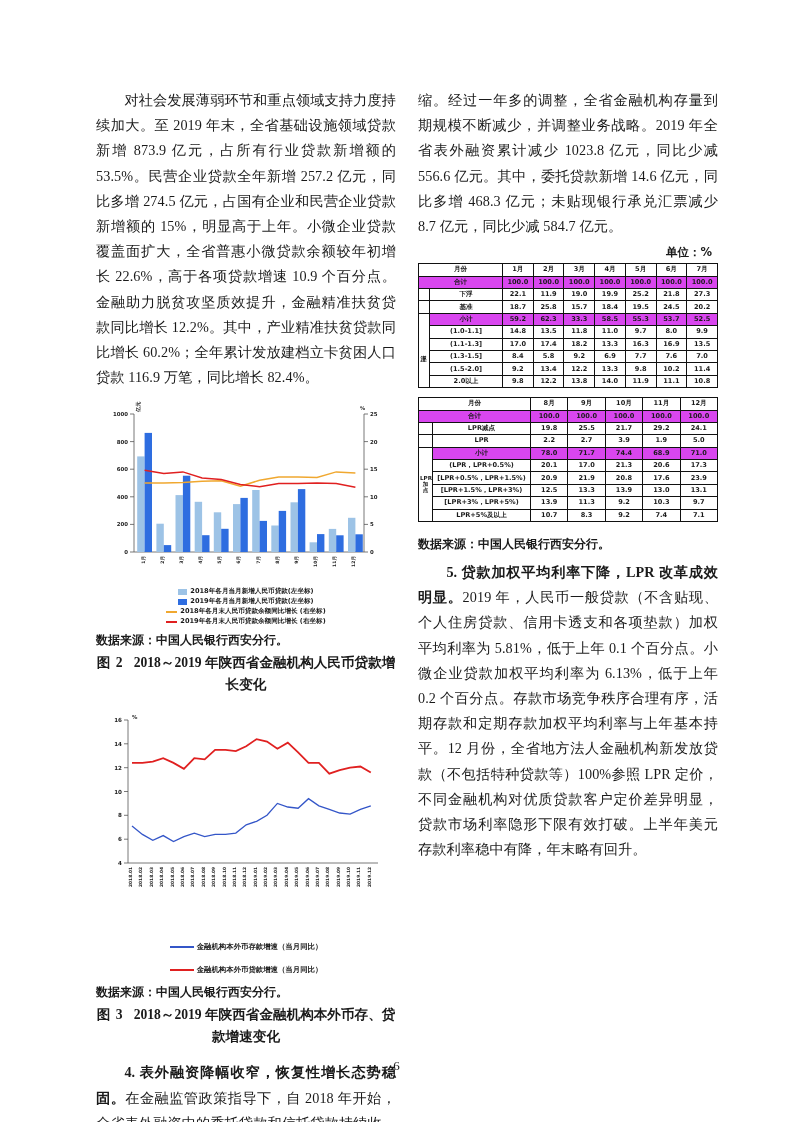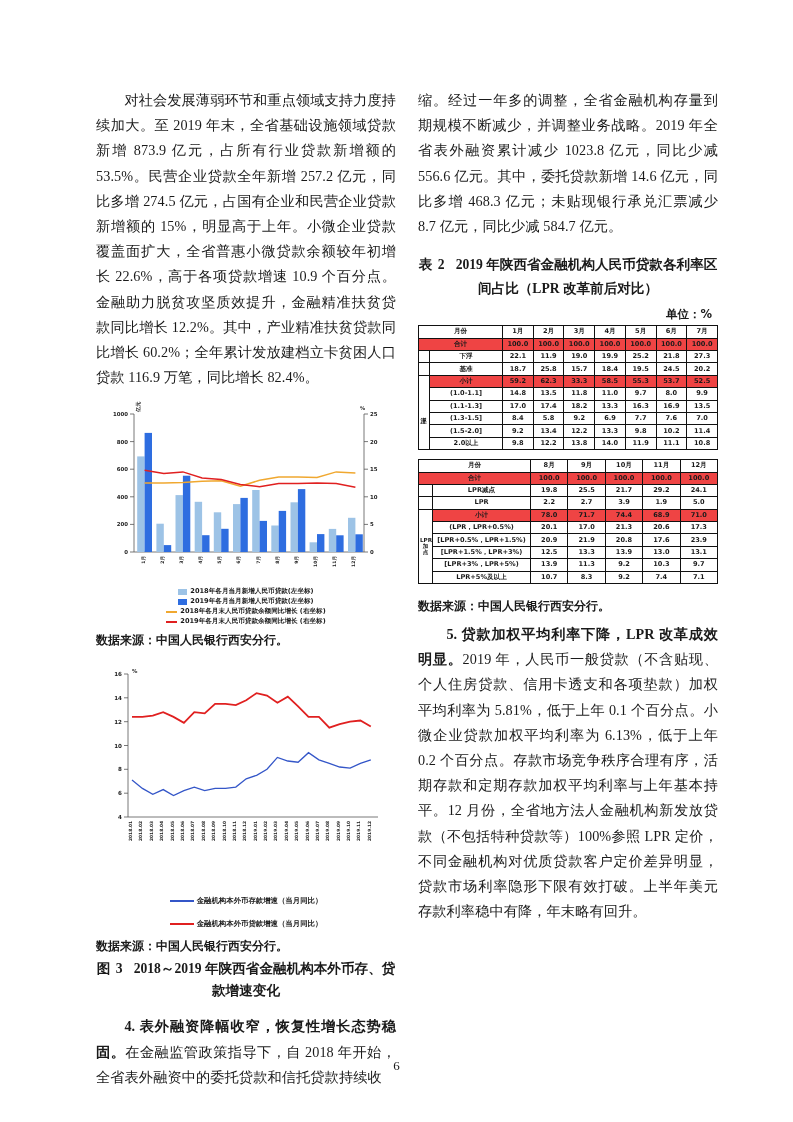--- a/index.html
+++ b/index.html
@@ -90,21 +90,21 @@
   table.rates td{
     border:0.7px solid #111;
     text-align:center;
     height:11.4px;
     padding:0 1px;
     line-height:11px;
     white-space:nowrap;
     overflow:hidden;
   }
   table.rates td.lbl{text-align:center;}
-  table.rates tr.green td{background:#ef4444;}
+  table.rates tr.green td{background:#d946ef;}
   table.rates td.sidebar-cell{width:11px;background:#ffffff;}
   .tbl2{margin-top:9px;}
   
   .pageno{
     position:absolute;
     left:0;right:0;
     bottom:48px;
     text-align:center;
     font-size:13px;
     font-family:"Liberation Serif",serif;
@@ -231,20 +231,24 @@
               <span>2018年各月末人民币贷款余额同比增长 (右坐标)</span>
             </div>
             <div class="legend-row">
               <span class="legend-line" style="background:#e02020"></span>
               <span>2019年各月末人民币贷款余额同比增长 (右坐标)</span>
             </div>
           </div>
         </div>
 
         <p class="src">数据来源：中国人民银行西安分行。</p>
+        <p class="figcap">
+          <span class="num">图 2</span>
+          &nbsp;&nbsp;<span>2018～2019 年陕西省金融机构人民币贷款增长变化</span>
+        </p>
       </div>
 
       <div class="figure" style="margin-top:12px;">
         <div class="chart-wrap">
           <svg width="300" height="230" viewBox="0 0 300 230">
             <g stroke="#555" stroke-width="0.8" fill="none">
               <line x1="32" y1="12" x2="32" y2="155"></line>
               <line x1="32" y1="155" x2="282" y2="155"></line>
             </g>
             <g stroke="#555" stroke-width="0.8">
@@ -320,24 +324,20 @@
 
       <p class="body indent" style="margin-top:12px;">
         <span class="bold">4. 表外融资降幅收窄，恢复性增长态势稳固。</span><span>在金融监管政策指导下，自 2018 年开始，全省表外融资中的委托贷款和信托贷款持续收</span>
       </p>
     </div>
 
     <div class="col">
 
       <p class="body">缩。经过一年多的调整，全省金融机构存量到期规模不断减少，并调整业务战略。2019 年全省表外融资累计减少 1023.8 亿元，同比少减 556.6 亿元。其中，委托贷款新增 14.6 亿元，同比多增 468.3 亿元；未贴现银行承兑汇票减少 8.7 亿元，同比少减 584.7 亿元。</p>
 
-      <p class="figcap" style="margin-top:14px;line-height:24px;">
-        <span class="num">表 2</span>
-        &nbsp;&nbsp;<span>2019 年陕西省金融机构人民币贷款各利率区间占比（LPR 改革前后对比）</span>
-      </p>
 
       <div class="tbl-unit">单位：%</div>
 
       <table class="rates">
         <colgroup>
           <col style="width:11px">
             <col style="width:11px">
             <col style="width:62px">
           <col>
             <col>

